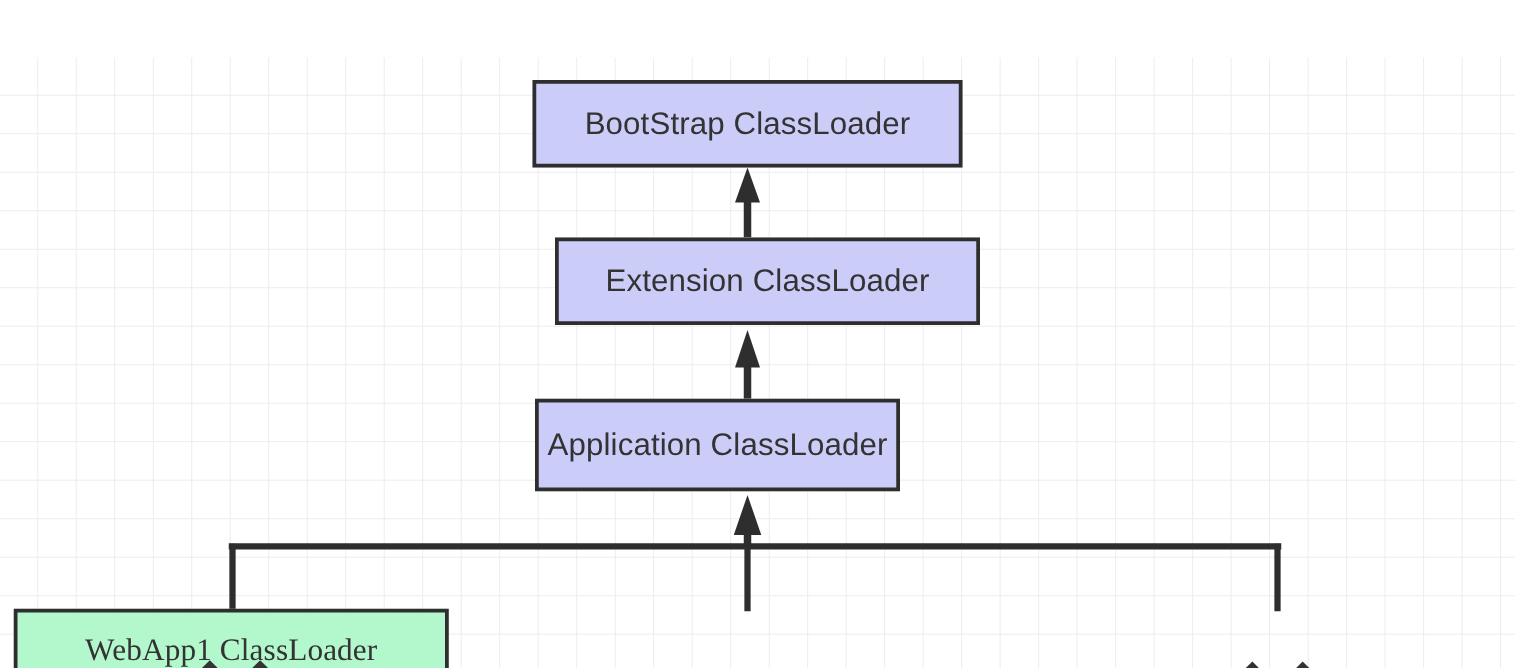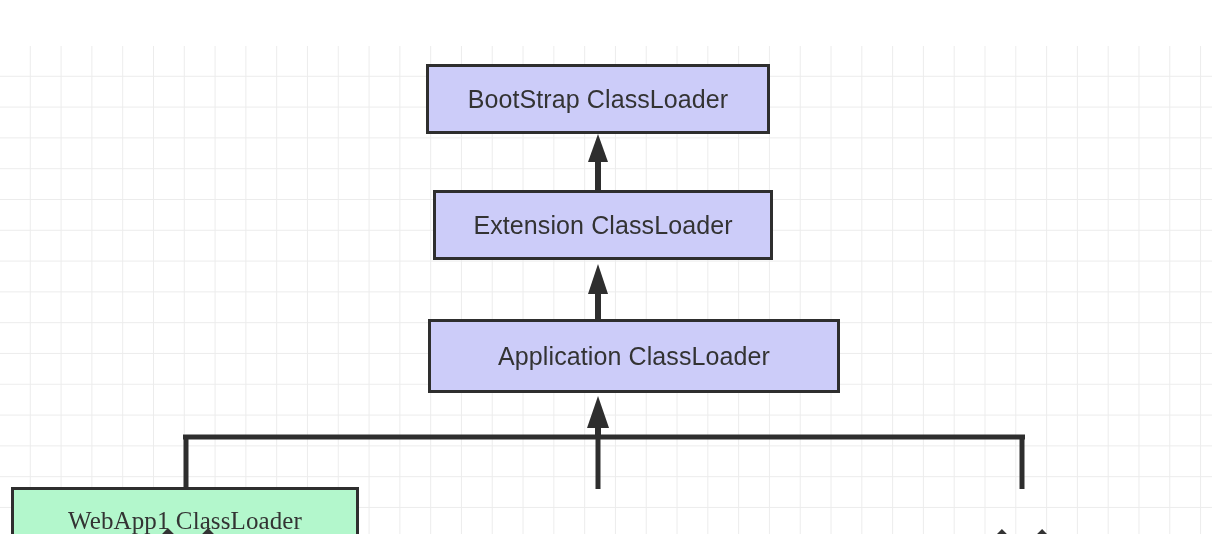--- a/index.html
+++ b/index.html
@@ -81,25 +81,25 @@
       <line x1="186" y1="389" x2="186" y2="443" stroke="#2e2e2e" stroke-width="5"></line>
       <line x1="1022" y1="389" x2="1022" y2="443" stroke="#2e2e2e" stroke-width="5"></line>
       <line x1="598" y1="391" x2="598" y2="443" stroke="#2e2e2e" stroke-width="5"></line>
     </g>
   </svg>
 
   <div class="node node-purple" style="left:426px; top:18px; width:344px; height:70px;">
     <span class="node-label">BootStrap ClassLoader</span>
   </div>
 
-  <div class="node node-purple" style="left:433px; top:144px; width:340px; height:70px;align-items:center;">
+  <div class="node node-purple" style="left:444px; top:144px; width:340px; height:70px;align-items:center;">
     <span class="node-label">Extension ClassLoader</span>
   </div>
 
-  <div class="node node-purple" style="left:428px; top:273px; width:412px; height:74px;">
+  <div class="node node-purple" style="left:428px; top:273px; width:292px; height:74px;">
     <span class="node-label">Application ClassLoader</span>
   </div>
 
   <div class="node node-green" style="left:11px; top:441px; width:348px; height:68px;font-family:Liberation Serif, serif;">
     <span class="node-label">WebApp1 ClassLoader</span>
   </div>
 
 
 
   <svg class="cross-mark" viewBox="0 0 64 64" style="left:156px; top:478px;">

